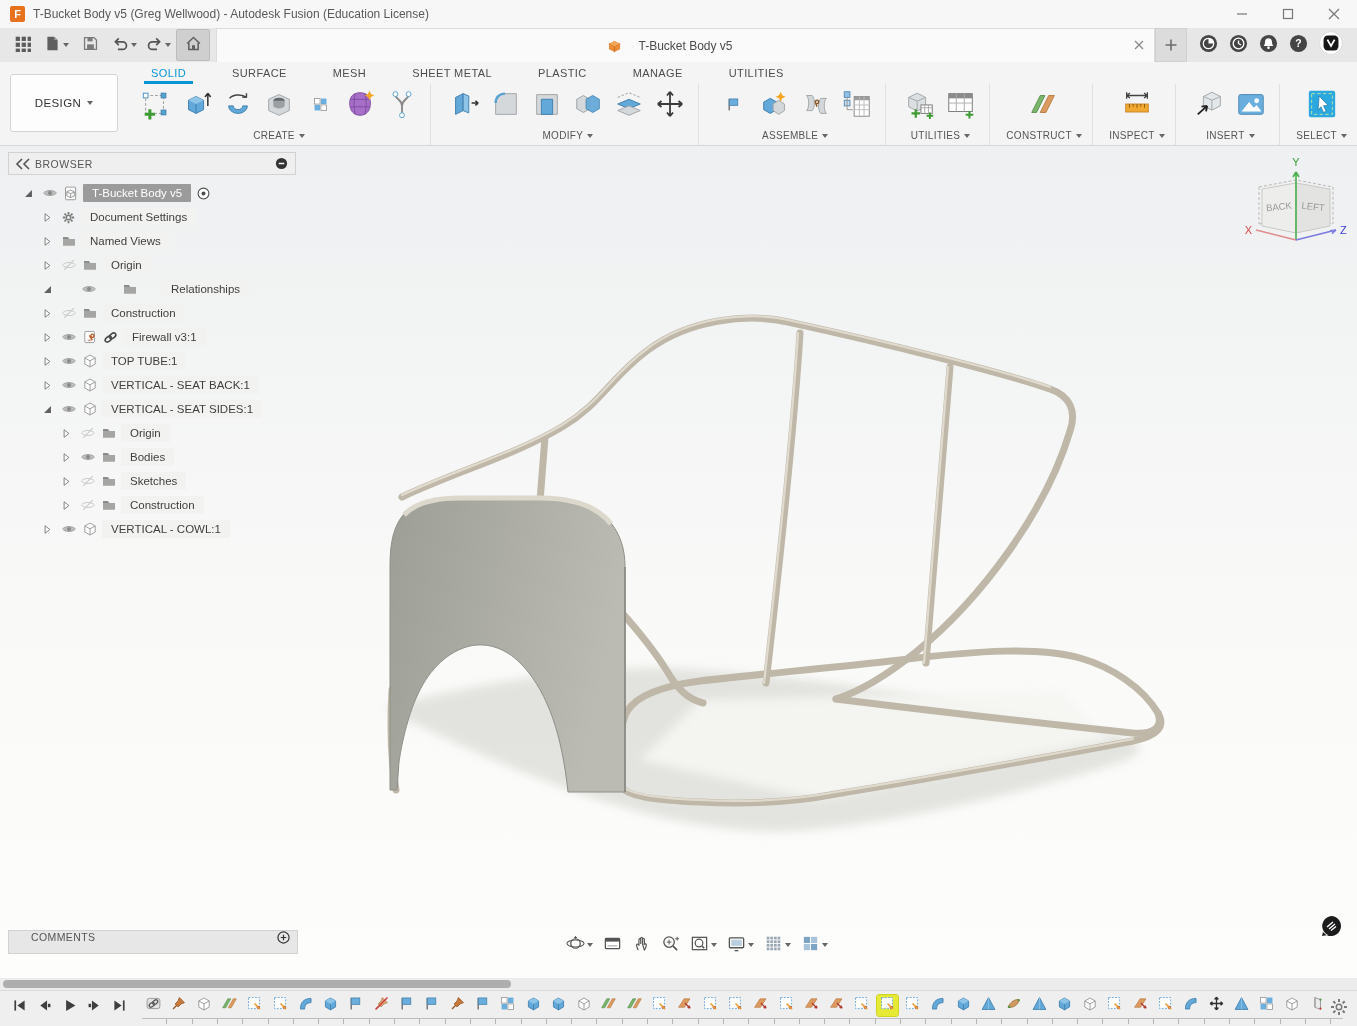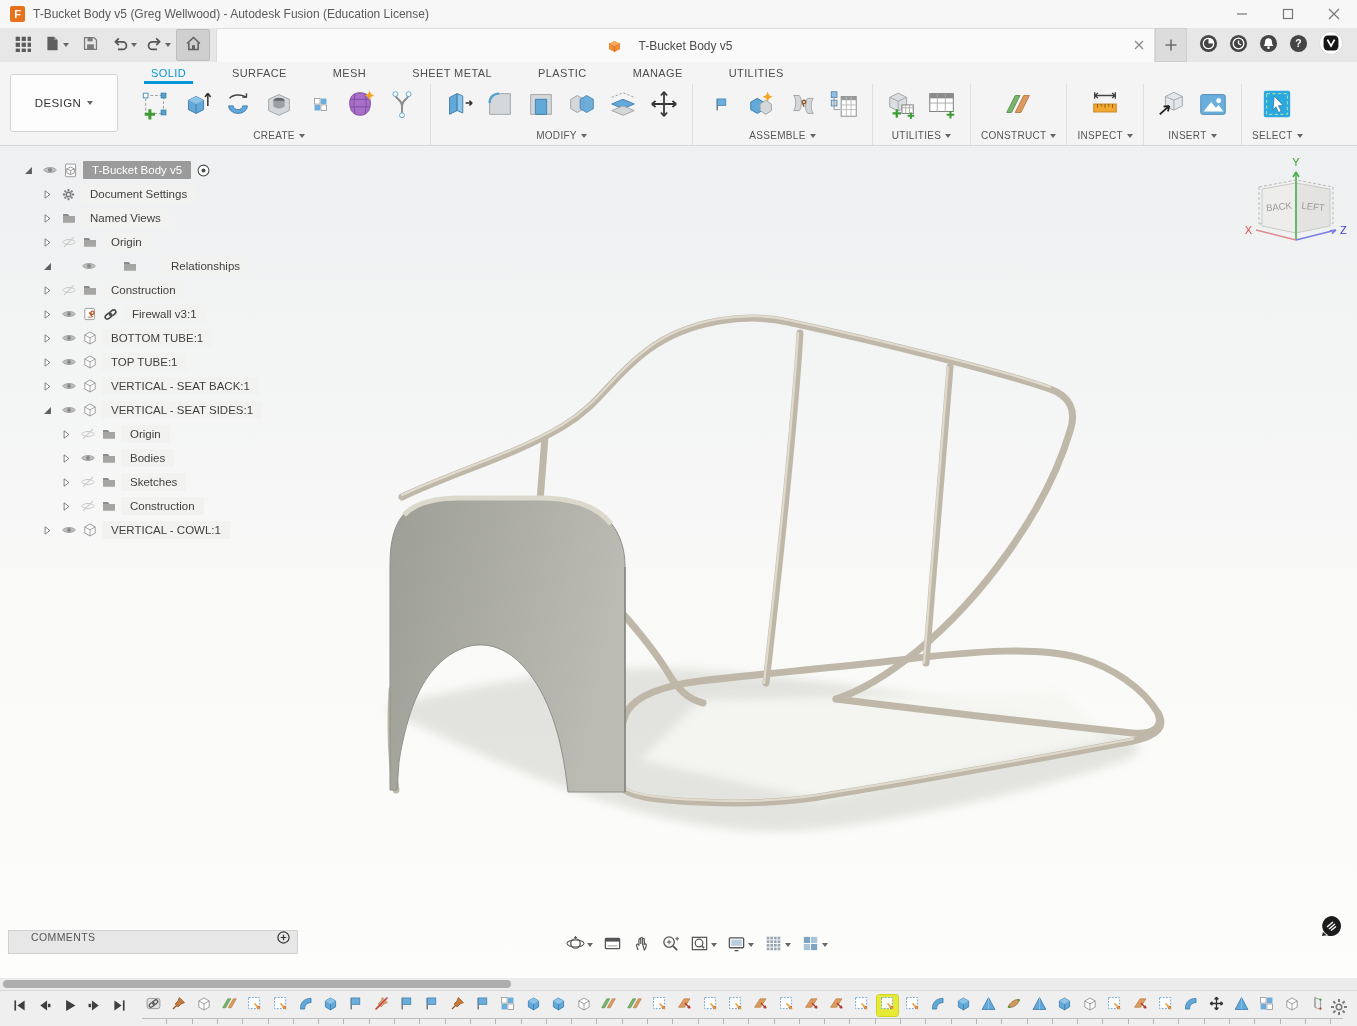--- a/index.html
+++ b/index.html
@@ -28,21 +28,21 @@
   .caret{width:0;height:0;border-left:3.5px solid transparent;border-right:3.5px solid transparent;border-top:4px solid #666;}
   
   #ribbon{position:absolute;top:62px;left:0;right:0;height:83px;background:#f4f4f4;border-bottom:1px solid #d7d7d7;}
   #design-btn{position:absolute;left:10px;top:12px;width:106px;height:56px;background:#fdfdfd;border:1px solid #d4d4d4;
               border-radius:3px;display:flex;align-items:center;justify-content:center;gap:6px;
               font-size:11.5px;color:#333;letter-spacing:.4px;}
   #ribbon-tabs{position:absolute;left:128px;top:0;height:22px;display:flex;}
   .rtab{padding:0 23px;font-size:11px;letter-spacing:.4px;color:#4d4d4d;display:flex;align-items:center;position:relative;cursor:default;}
   .rtab.active{color:#0696d7;}
   .rtab.active::after{content:"";position:absolute;left:16px;right:16px;bottom:0;height:3px;background:#0696d7;}
-  #ribbon-groups{position:absolute;left:128px;top:22px;right:0;bottom:0;display:flex;}
+  #ribbon-groups{position:absolute;left:128px;top:22px;right:0;bottom:0;display:flex;justify-content:space-between;}
   .rgroup{display:flex;flex-direction:column;align-items:center;border-right:1px solid #e0e0e0;padding:0 10px;}
   .rgroup:last-child{border-right:none;}
   .rtools{display:flex;align-items:center;gap:5px;height:44px;}
   .rtool{width:36px;height:36px;display:flex;align-items:center;justify-content:center;border-radius:2px;}
   .rgrouplabel{height:15px;display:flex;align-items:center;gap:4px;font-size:10px;color:#555;letter-spacing:.3px;}
   
   #canvas{position:absolute;top:146px;left:0;right:0;height:832px;background:linear-gradient(180deg,#eef0f1 0%,#f9f9f8 55%,#fdfdfc 100%);}
   #scene{position:absolute;left:0;top:0;}
   
   #browser{position:absolute;left:8px;top:6px;width:288px;}
@@ -520,20 +520,30 @@
           <path d="M1296,240 L1256,230" stroke="#e08a8a" stroke-width="1.6"></path>
           <path d="M1296,240 L1336,230 M1336,230 l-6,0.8 M1336,230 l-4,3.6" stroke="#7b7be0" stroke-width="1.6" fill="none"></path>
           <text x="1252" y="234" font-size="11" fill="#d84a4a" text-anchor="end">X</text>
           <text x="1296" y="166" font-size="11" fill="#3da33d" text-anchor="middle">Y</text>
           <text x="1340" y="234" font-size="11" fill="#3b3bd8">Z</text>
         </g>
       </g>
     </svg>
 
     <div id="browser">
+      <div id="browser-header">
+        <svg width="16" height="12" viewBox="0 0 16 12" style="margin:0 4px 0 6px">
+          <path d="M7,1 L2,6 L7,11 M14,1 L9,6 L14,11" fill="none" stroke="#555" stroke-width="1.6"></path>
+        </svg>
+        <span>BROWSER</span>
+        <svg width="13" height="13" viewBox="0 0 14 14" style="margin-left:auto;margin-right:7px">
+          <circle cx="7" cy="7" r="6" fill="#333"></circle>
+            <path d="M4,7 H10" stroke="#fff" stroke-width="1.6"></path>
+        </svg>
+      </div>
       <div id="browser-tree">
           <div class="trow" style="padding-left: 12px;">
             <span class="ticon">
               <svg width="13" height="13" viewBox="0 0 19 19">
                 <path d="M14.5,4.5 V14.5 H4.5 Z" fill="#5f5f5f"></path>
               </svg>
             </span>
             <span class="ticon">
               <svg width="16" height="16" viewBox="0 0 20 20">
                 <path d="M2,10 C5,5.8 15,5.8 18,10 C15,14.2 5,14.2 2,10 Z" fill="#bdbdbd" stroke="#9a9a9a"></path>
@@ -665,40 +675,20 @@
             </span>
             <span class="ticon">
               <svg width="17" height="17" viewBox="0 0 20 20">
                 <g transform="rotate(-38 10 10)" fill="none" stroke="#4a4a4a" stroke-width="1.9">
                   <ellipse cx="6.8" cy="10" rx="4.2" ry="2.7"></ellipse>
                   <ellipse cx="13.2" cy="10" rx="4.2" ry="2.7"></ellipse>
                 </g>
               </svg>
             </span>
             <span class="tlabel">Firewall v3:1</span>
-          </div>
-          <div class="trow" style="padding-left: 31px;">
-            <span class="ticon">
-              <svg width="13" height="13" viewBox="0 0 19 19">
-                <path d="M6,4 L13,9.5 L6,15 Z" fill="#fdfdfd" stroke="#6a6a6a" stroke-width="1.2"></path>
-              </svg>
-            </span>
-            <span class="ticon">
-              <svg width="16" height="16" viewBox="0 0 20 20">
-                <path d="M2,10 C5,5.8 15,5.8 18,10 C15,14.2 5,14.2 2,10 Z" fill="#bdbdbd" stroke="#9a9a9a"></path>
-                <circle cx="10" cy="10" r="2.6" fill="#8a8a8a"></circle>
-              </svg>
-            </span>
-            <span class="ticon">
-              <svg width="16" height="16" viewBox="0 0 20 20">
-                <path d="M10,2.5 L16.5,6.2 V13.8 L10,17.5 L3.5,13.8 V6.2 Z" fill="#fdfdfd" stroke="#8a8a8a"></path>
-                <path d="M3.5,6.2 L10,9.8 L16.5,6.2 M10,9.8 V17.5" fill="none" stroke="#8a8a8a"></path>
-              </svg>
-            </span>
-            <span class="tlabel">BOTTOM TUBE:1</span>
           </div>
           <div class="trow" style="padding-left: 31px;">
             <span class="ticon">
               <svg width="13" height="13" viewBox="0 0 19 19">
                 <path d="M6,4 L13,9.5 L6,15 Z" fill="#fdfdfd" stroke="#6a6a6a" stroke-width="1.2"></path>
               </svg>
             </span>
             <span class="ticon">
               <svg width="16" height="16" viewBox="0 0 20 20">
                 <path d="M2,10 C5,5.8 15,5.8 18,10 C15,14.2 5,14.2 2,10 Z" fill="#bdbdbd" stroke="#9a9a9a"></path>

